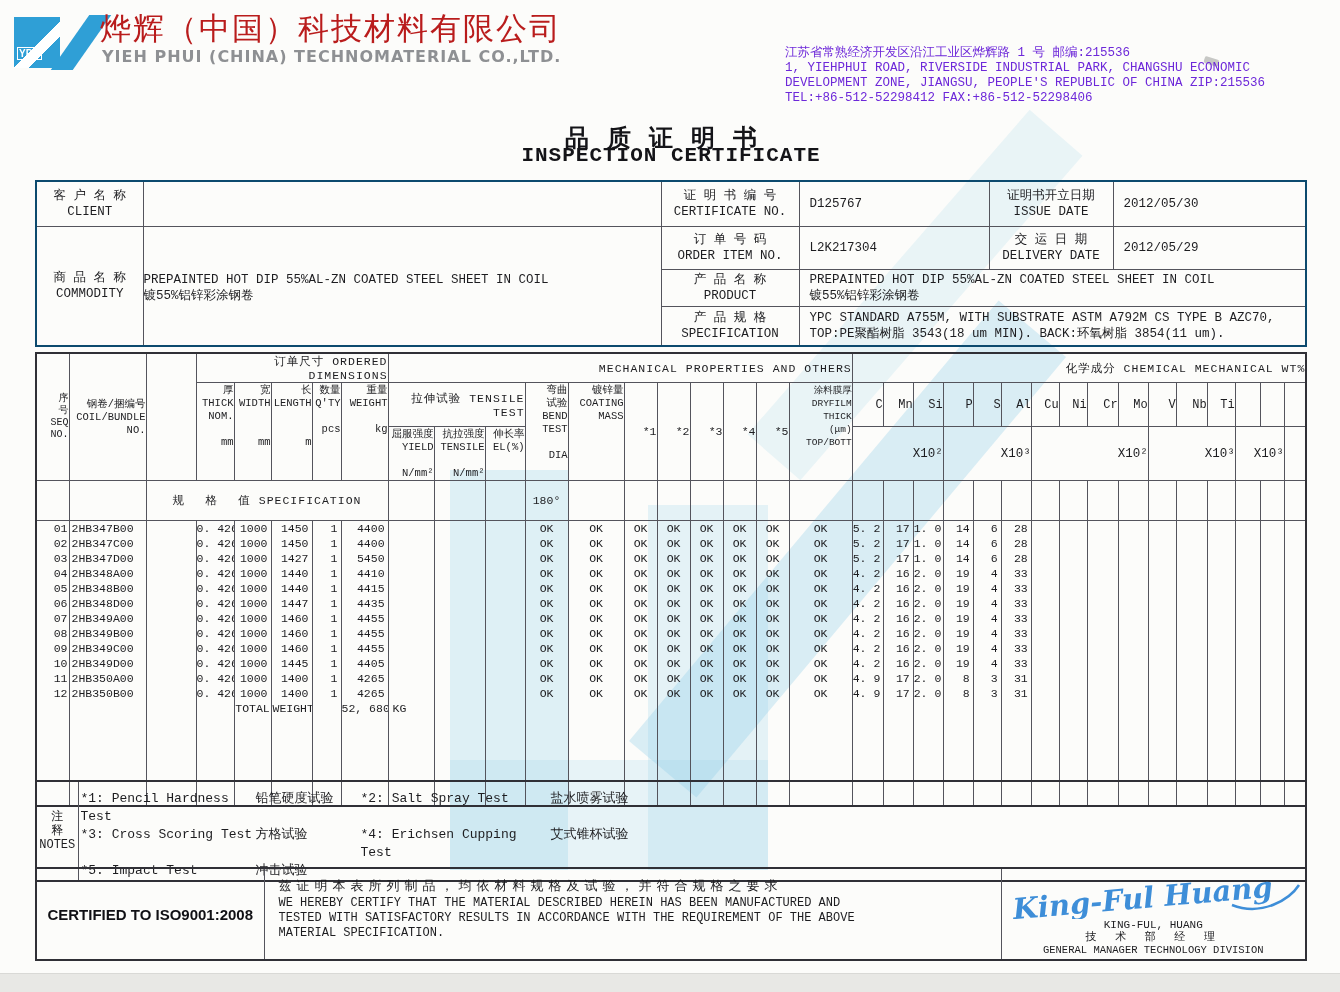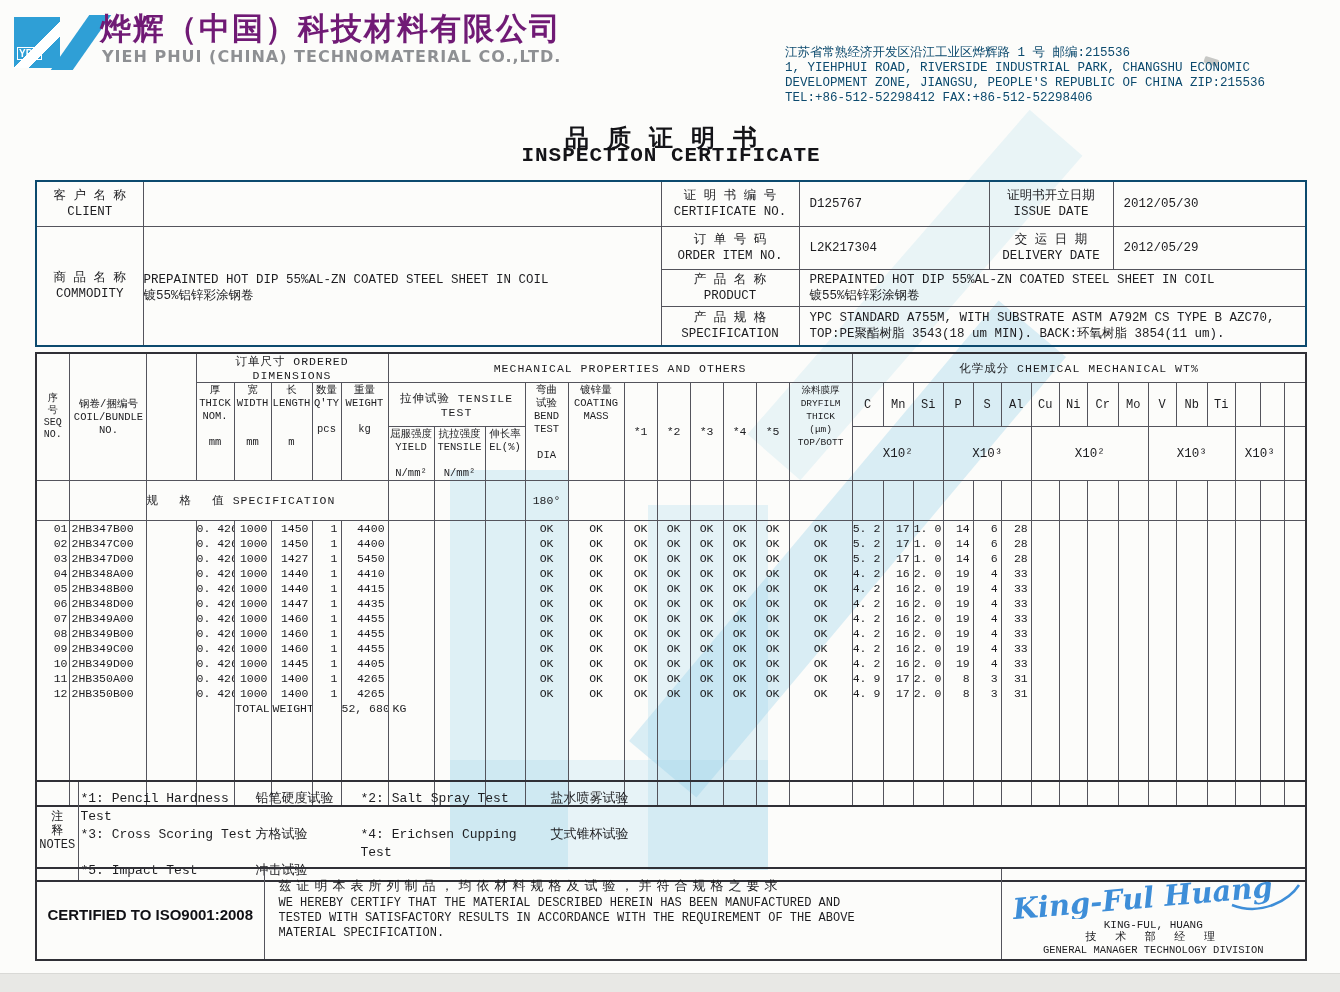--- a/index.html
+++ b/index.html
@@ -16,53 +16,53 @@
   .bottom-strip{position:absolute;left:0;bottom:0;width:100%;height:18px;background:#e8e8e5;border-top:1px solid #d9d9d6;z-index:3;}
   .corner-mark{position:absolute;left:1204px;top:58px;width:15px;height:7px;background:#b9bab8;transform:rotate(18deg);border-radius:2px;opacity:.8;z-index:2;}
   
   .logo-box{position:absolute;left:14px;top:12px;width:86px;height:60px;z-index:2;}
   .logo-sq{position:absolute;left:0;top:5px;width:46px;height:51px;
            background:linear-gradient(135deg,#2f9fd6 0 52%,#ffffff 52% 68%,#2f9fd6 68%);}
   .logo-ypc{position:absolute;left:3px;bottom:8px;font-family:"Liberation Sans",sans-serif;
             font-size:10px;font-weight:bold;color:#fff;border:1px solid #fff;padding:0 1px;line-height:11px;}
   .logo-diag{position:absolute;left:56px;top:3px;width:22px;height:55px;background:#2f9fd6;transform:skewX(-35deg);}
   .company-cn{position:absolute;left:100px;top:8px;z-index:2;font-family:"DejaVu Sans","Liberation Sans",sans-serif;
-              font-size:31px;font-weight:bold;color:#701a75;letter-spacing:2px;}
+              font-size:31px;font-weight:normal;color:#b91c1c;letter-spacing:2px;}
   .company-en{position:absolute;left:102px;top:47px;z-index:2;font-family:"DejaVu Sans","Liberation Sans",sans-serif;
               font-size:16px;font-weight:bold;color:#8e9093;letter-spacing:1px;}
-  .address{position:absolute;left:785px;top:46px;z-index:2;font-size:12.5px;line-height:15px;color:#0c4a6e;white-space:pre-line;}
+  .address{position:absolute;left:785px;top:46px;z-index:2;font-size:12.5px;line-height:15px;color:#6d28d9;white-space:pre-line;}
   .title-cn{position:absolute;left:0;top:122px;width:1340px;text-align:center;z-index:2;
             font-size:24px;font-weight:bold;letter-spacing:18px;color:#141418;}
   .title-en{position:absolute;left:1px;top:144px;width:1340px;text-align:center;z-index:2;
             font-size:21px;font-weight:bold;letter-spacing:1px;color:#141418;}
   
   table{border-collapse:collapse;table-layout:fixed;position:absolute;left:35px;z-index:1;background:transparent;}
   th,td{border:1px solid #54545c;padding:0;overflow:hidden;}
   
   .info{top:180px;width:1270px;border:2px solid #0c4a6e;}
   .info td{font-size:12.5px;vertical-align:middle;}
   .lbl{text-align:center;white-space:pre-line;line-height:16px;font-size:12.5px;}
   .val{padding-left:10px;font-size:13px;}
   .val2{padding-left:10px;font-size:12px;white-space:pre-line;line-height:16px;vertical-align:middle;}
   .val-top{vertical-align:top;padding-top:4px;white-space:pre-line;line-height:16px;font-size:12.5px;}
   
   .main{top:352px;width:1270px;border:2px solid #303036;}
-  .main th{font-weight:normal;text-align:center;}
+  .main th{font-weight:normal;text-align:right;}
   .h-r1{height:24px;} .h-r2{height:44px;} .h-r3{height:35px;}
   .th-group{font-size:11.5px;letter-spacing:1px;vertical-align:middle;}
   .th-dim{font-size:10.5px;line-height:13px;white-space:pre-line;vertical-align:top;padding-top:1px;}
   .th-seq{font-size:10px;line-height:12px;white-space:pre-line;vertical-align:middle;}
   .th-coil{font-size:10.5px;white-space:pre-line;text-align:left;padding-left:2px;vertical-align:middle;line-height:13px;}
   .th-star{font-size:11.5px;vertical-align:middle;}
   .th-el{font-size:12px;vertical-align:middle;}
   .th-x10{font-size:12.5px;vertical-align:middle;}
   .th-dryfilm{font-size:9.5px;}
   .main tbody td{border-top:none;border-bottom:none;font-size:11.5px;white-space:nowrap;}
   .main tr.spec-row td{border-bottom:1px solid #54545c;}
-  .spec-label{font-size:12px;white-space:pre-line;line-height:17px;letter-spacing:1px;}
+  .spec-label{font-size:12px;white-space:pre-line;text-align:center;line-height:17px;letter-spacing:1px;}
   .c-seq{text-align:right;padding-right:1px;}
   .c-coil{text-align:left;padding-left:2px;}
   .c-thick,.c-width,.c-length,.c-qty,.c-weight{text-align:right;padding-right:3px;}
   .c-bend,.c-coating,.c-s1,.c-s2,.c-s3,.c-s4,.c-s5,.c-dryfilm,.c-star{text-align:center;}
   .c-c,.c-mn,.c-si,.c-p,.c-s,.c-al{text-align:right;padding-right:3px;}
   .c-total-label{text-align:center;} .c-total-label2{text-align:left;padding-left:1px;}
   .c-total-value{text-align:right;padding-right:2px;} .c-total-unit{text-align:left;padding-left:4px;}
   
   .notes{top:780px;width:1270px;border:2px solid #303036;height:84px;}
   .notes-lbl{text-align:center;white-space:pre-line;font-size:12px;line-height:14px;vertical-align:middle;}

